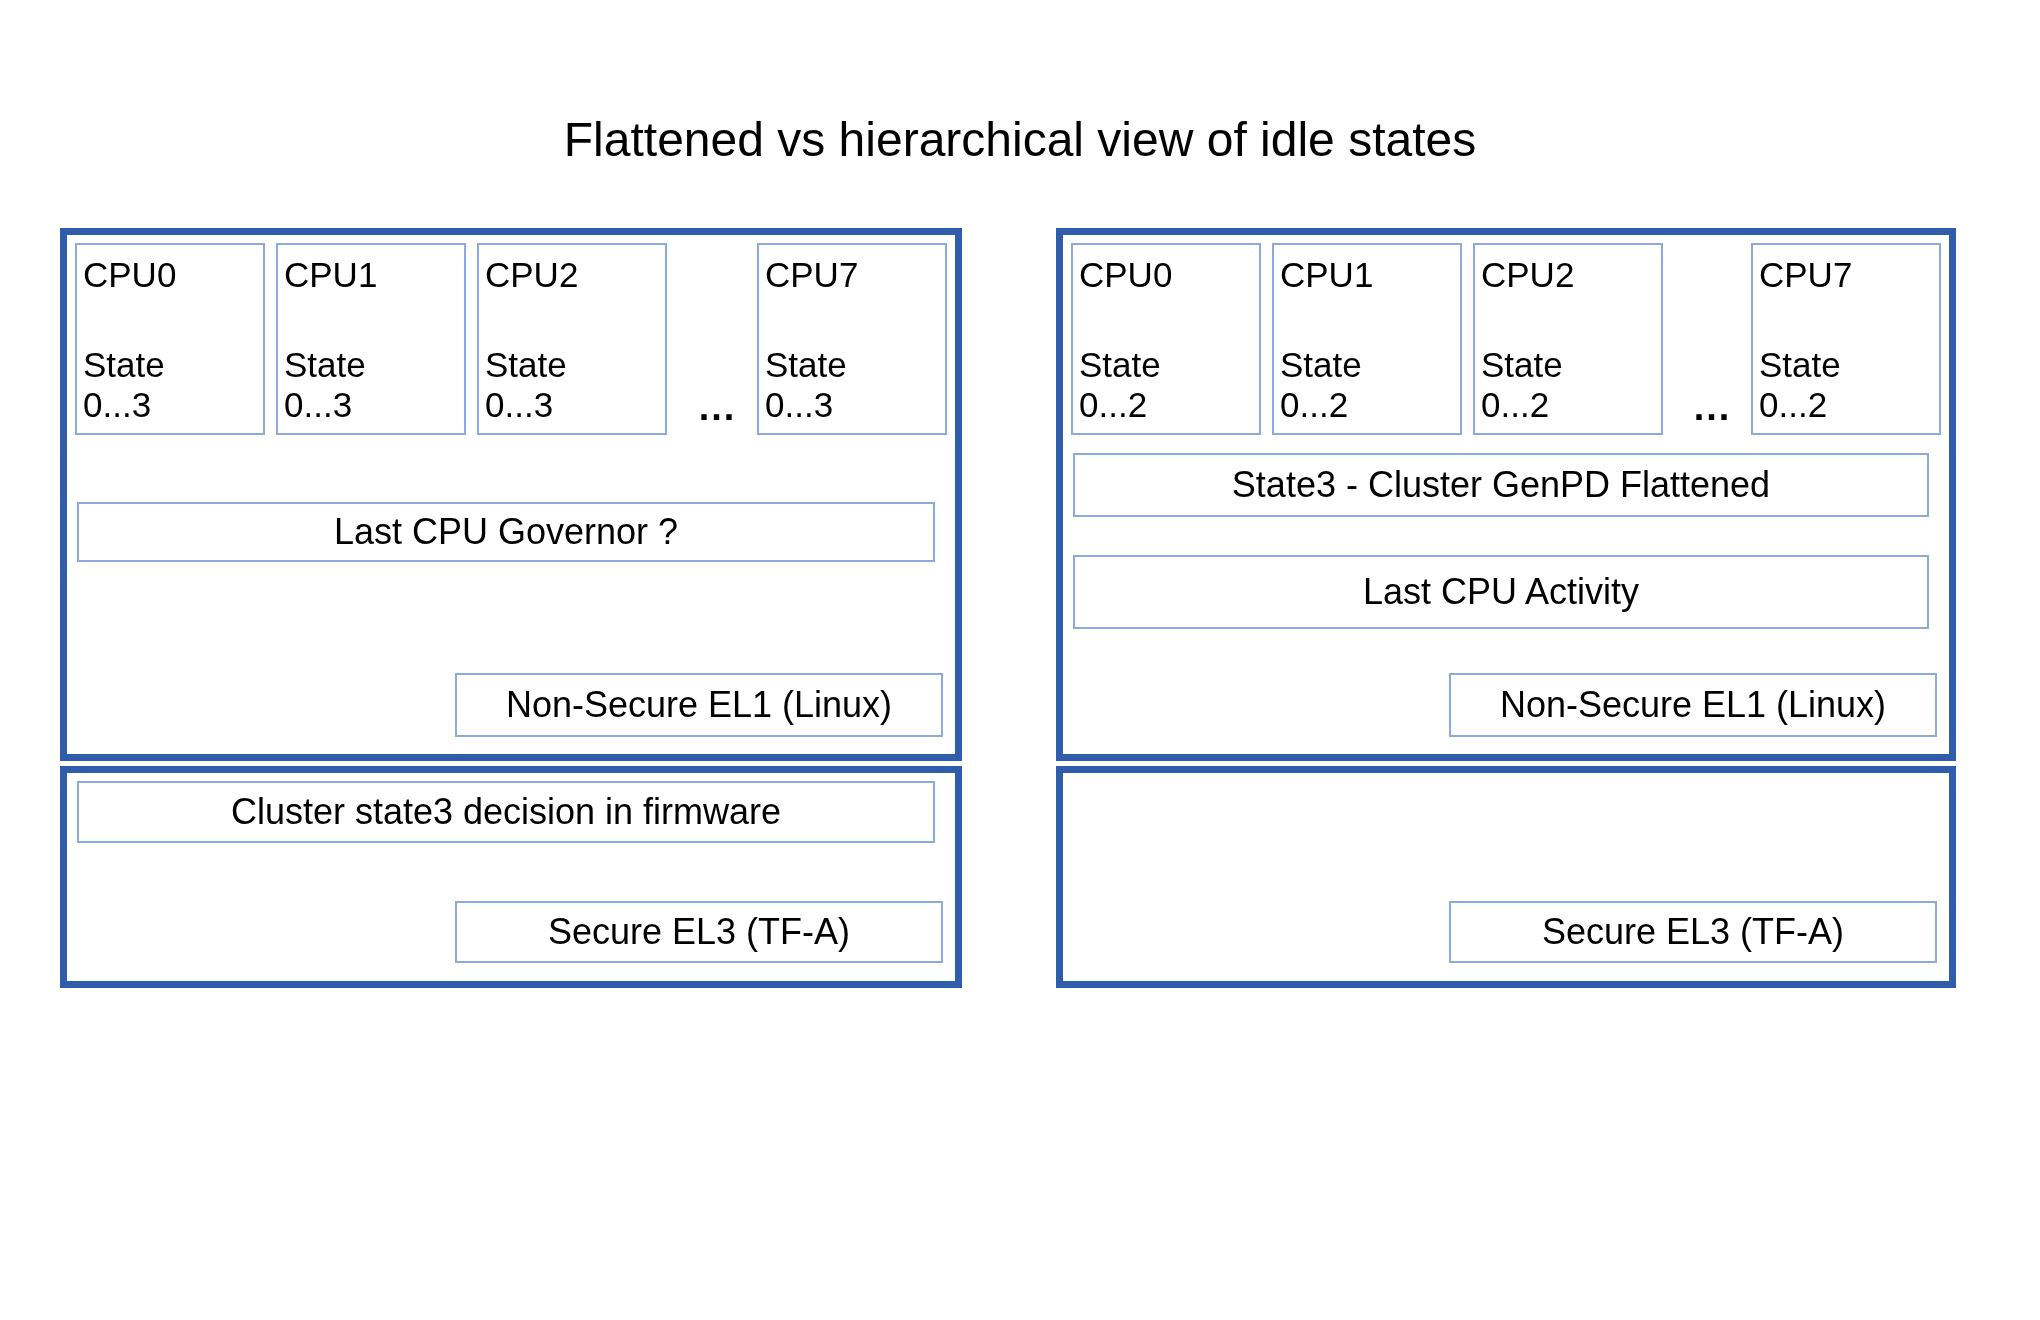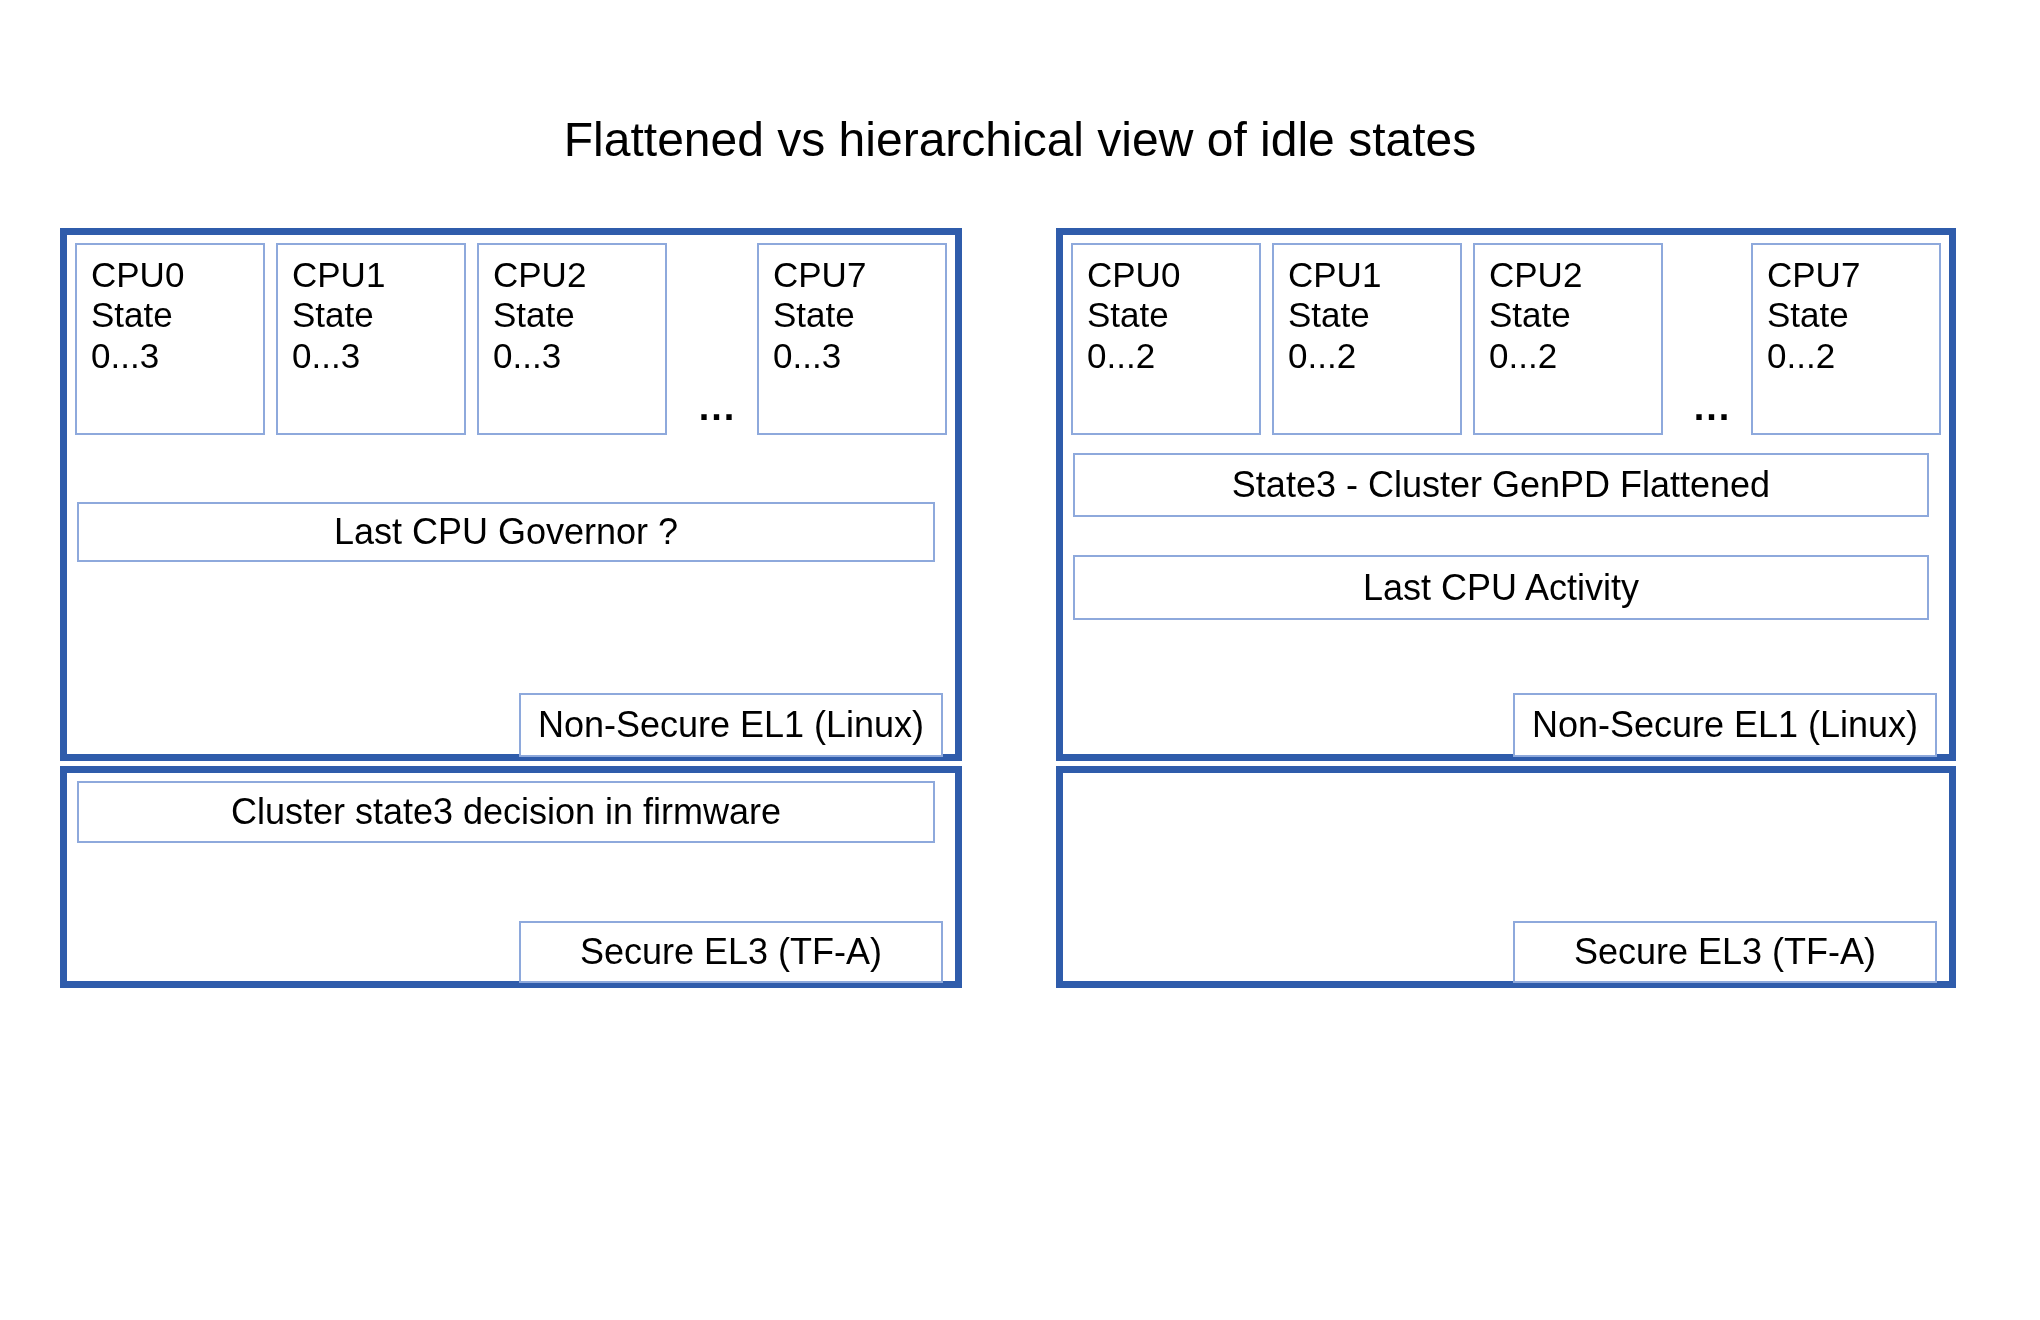--- a/index.html
+++ b/index.html
@@ -24,43 +24,43 @@
   .panel.left   { left:60px;   width:902px; }
   .panel.right  { left:1056px; width:900px; }
 
   .cpu-row {
     position:absolute; top:8px; left:8px; right:8px; height:192px;
     display:flex; align-items:stretch;
   }
   .cpu-box {
     width:190px; height:192px; margin-right:11px;
     border:2px solid var(--box-border, #8EA9DC);
-    padding:10px 14px 8px 14px; font-size:35px; line-height:1.15;
-    display:flex; flex-direction:column; justify-content:flex-start;
+    padding:10px 14px 8px 6px; font-size:35px; line-height:1.15;
+    display:flex; flex-direction:column; justify-content:space-between;
     background:#fff;
   }
   .cpu-state { white-space:pre-line; }
   .ellipsis {
     flex:1; display:flex; align-items:flex-end; justify-content:center;
     font-size:38px; font-weight:bold; letter-spacing:2px; padding-bottom:6px;
   }
   .cpu-box.last { margin-right:0; }
 
   .wide-box, .side-box {
     position:absolute; background:#fff;
     border:2px solid var(--box-border, #8EA9DC);
     display:flex; align-items:center; justify-content:center;
     font-size:36px; text-align:center;
   }
   .wide-box { left:10px; right:20px; height:62px; }
-  .side-box { right:12px; width:424px; height:64px;margin-top:20px; }
+  .side-box { right:12px; width:488px; height:64px; }
 
   .pos-activity-left { top:267px; height:60px; }
   .pos-governor      { top:218px; height:64px; }
-  .pos-activity-right{ top:320px; height:65px; }
+  .pos-activity-right{ top:320px; height:74px; }
   .pos-el1           { top:438px; }
   .pos-decision      { top:8px;  height:62px; }
   .pos-el3           { top:128px; height:62px; }
 
   .caption {
     position:absolute; top:1018px; text-align:center;
     font-size:52px; line-height:1.2;
   }
   .caption.left  { left:60px;   width:902px; }
   .caption.right { left:1056px; width:900px; }

